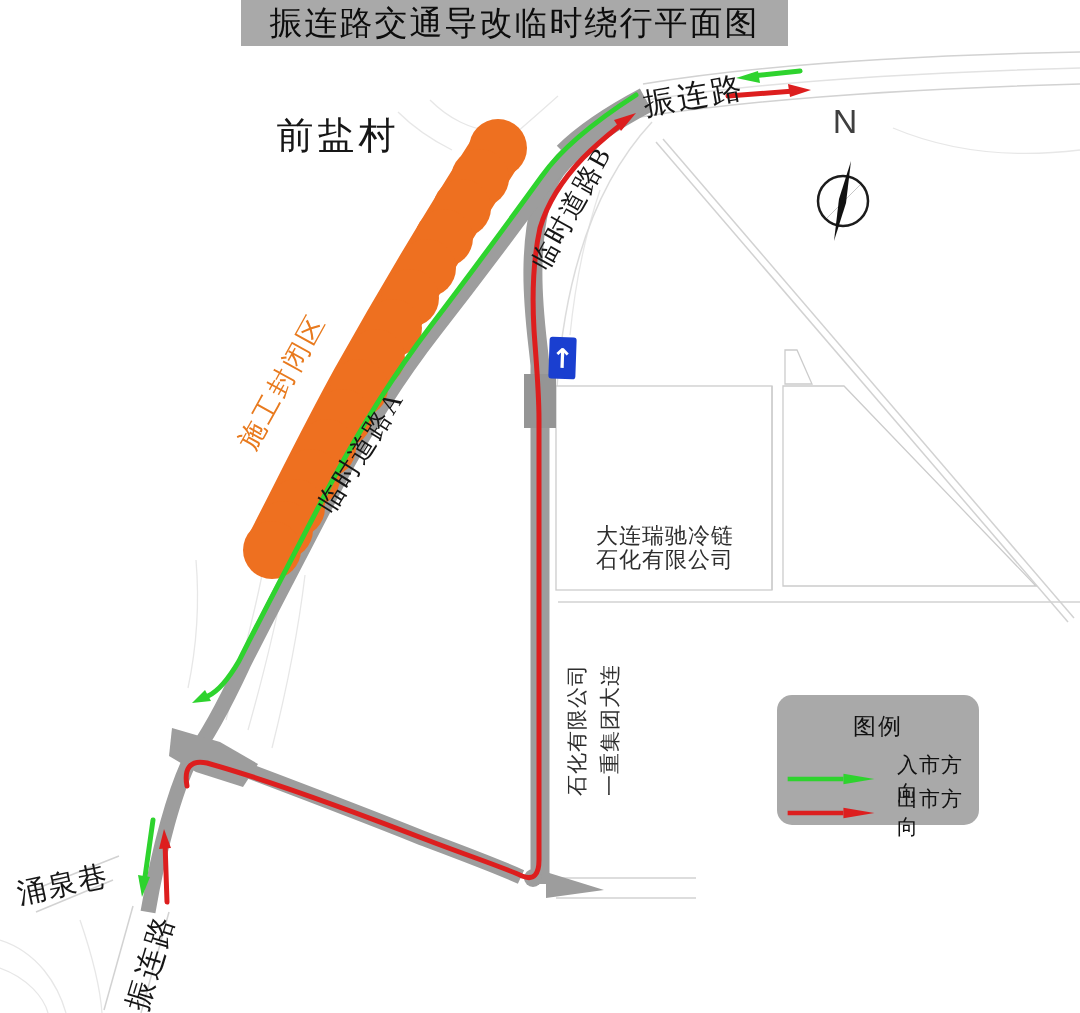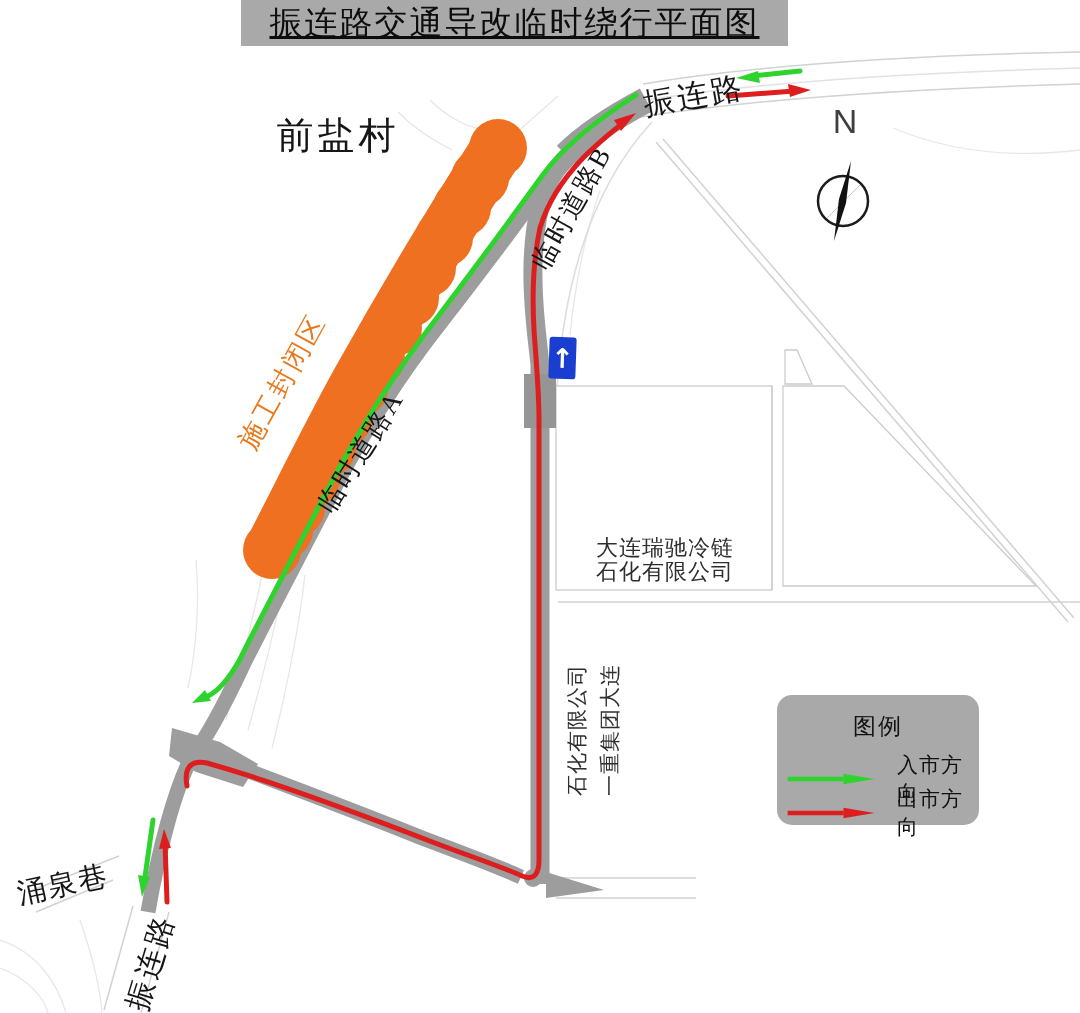--- a/index.html
+++ b/index.html
@@ -1,30 +1,30 @@
 <!DOCTYPE html>
 <html><head>
 <meta charset="utf-8">
 <style>
   html,body{margin:0;padding:0;background:#fff;}
   #stage{position:relative;width:1080px;height:1013px;background:#ffffff;overflow:hidden;
          font-family:"Liberation Serif","DejaVu Serif",serif;}
   #map-svg{position:absolute;left:0;top:0;}
   .lbl{position:absolute;white-space:nowrap;color:#161616;transform:translate(-50%,-50%);line-height:1.1;}
   .title-bar{position:absolute;left:241px;top:0;width:547px;height:46px;display:flex;align-items:center;
-             justify-content:center;font-size:33px;letter-spacing:2px;color:#0d0d0d;text-decoration:underline;}
+             justify-content:center;font-size:33px;letter-spacing:2px;color:#0d0d0d;}
   .village{left:338px;top:136px;font-size:37px;letter-spacing:4px;text-align:center;}
   .construction{left:283px;top:382px;font-size:27px;letter-spacing:3px;
                 transform:translate(-50%,-50%) rotate(-61deg);}
   .roadA{left:361px;top:452px;font-size:27px;letter-spacing:2px;transform:translate(-50%,-50%) rotate(-58deg);}
   .roadB{left:572px;top:208px;font-size:27px;letter-spacing:2px;transform:translate(-50%,-50%) rotate(-61deg);}
   .zl-ne{left:694px;top:96px;font-size:31px;letter-spacing:3px;transform:translate(-50%,-50%) rotate(-10deg);}
   .zl-sw{left:150px;top:962px;font-size:30px;letter-spacing:3px;transform:translate(-50%,-50%) rotate(-73deg);}
   .yongquan{left:63px;top:885px;font-size:29px;letter-spacing:2px;transform:translate(-50%,-50%) rotate(-12deg);}
-  .coldchain{left:665px;top:548px;font-size:22px;letter-spacing:1px;color:#2e2e2e;text-align:center;margin-top:12px;}
+  .coldchain{left:665px;top:548px;font-size:22px;letter-spacing:1px;color:#2e2e2e;text-align:center;}
   .petro{left:594px;top:730px;font-size:21px;letter-spacing:1px;color:#2e2e2e;
          transform:translate(-50%,-50%) rotate(-90deg);display:flex;flex-direction:column-reverse;line-height:1.55;}
   .north-n{left:845px;top:122px;font-size:34px;color:#3f3f3f;font-family:"Liberation Sans","DejaVu Sans",sans-serif;}
   .legend-box{position:absolute;left:777px;top:695px;width:202px;height:130px;border-radius:15px;}
   .legend-title{position:absolute;left:50%;top:16px;transform:translateX(-50%);font-size:23px;letter-spacing:2px;color:#111;}
   .legend-row{position:absolute;left:8px;width:190px;display:flex;align-items:center;gap:20px;}
   .legend-row .txt{font-size:21px;color:#111;letter-spacing:1px;}
   .row1{top:56px;} .row2{top:90px;}
   .oneway{position:absolute;left:549px;top:337px;width:27px;height:42px;border-radius:3px;
           display:flex;align-items:center;justify-content:center;color:#fff;font-size:27px;

